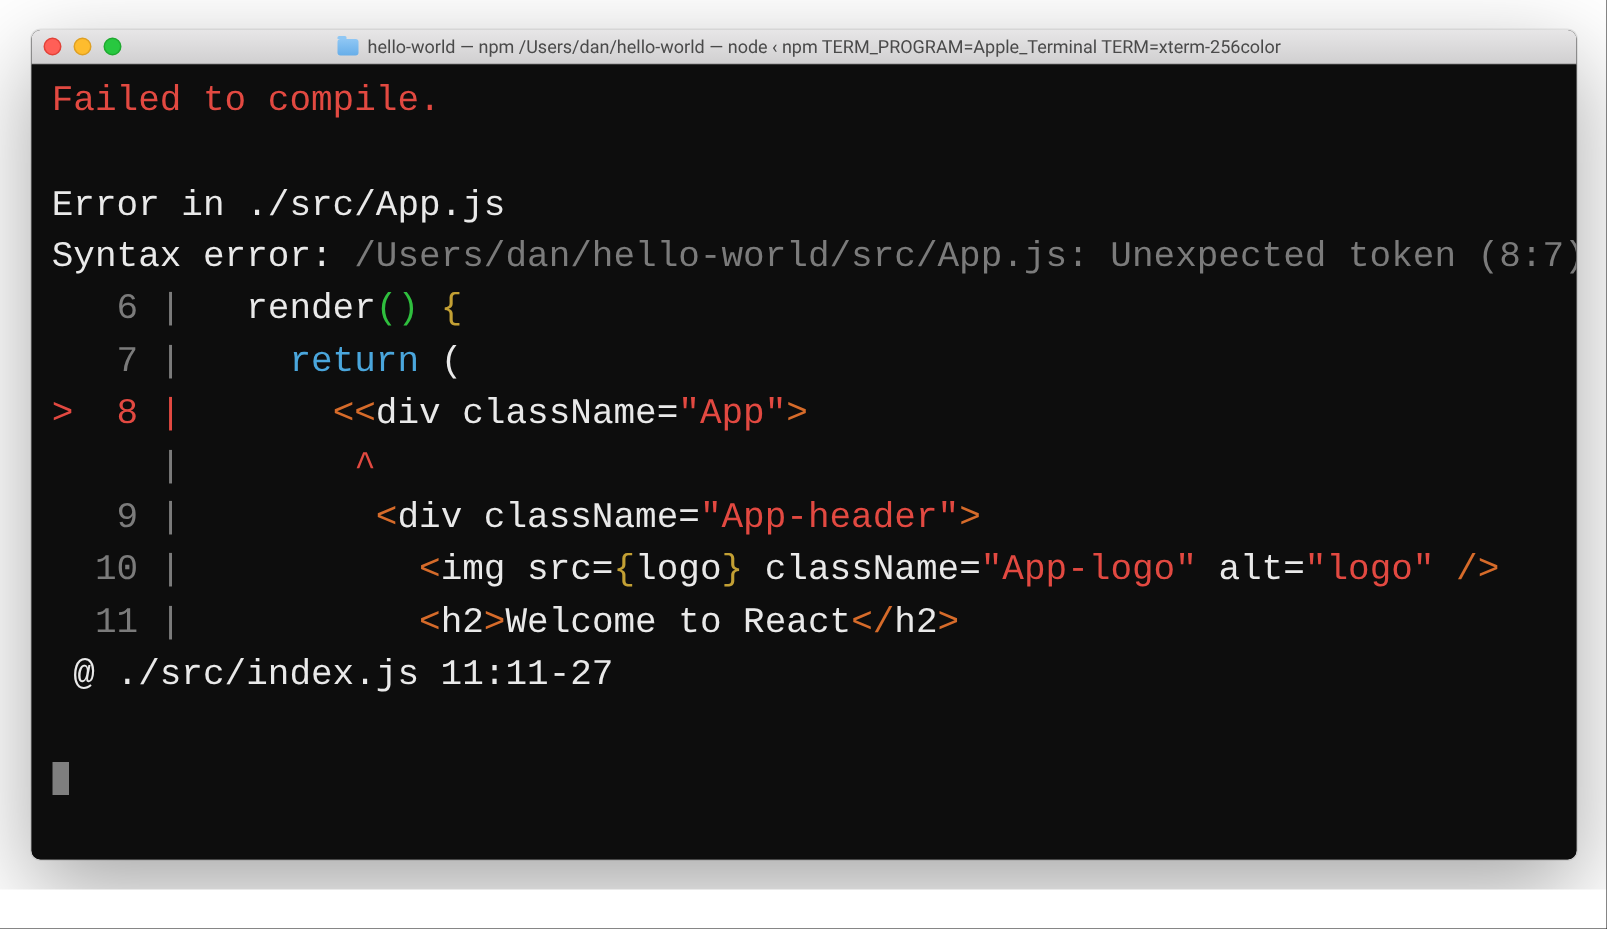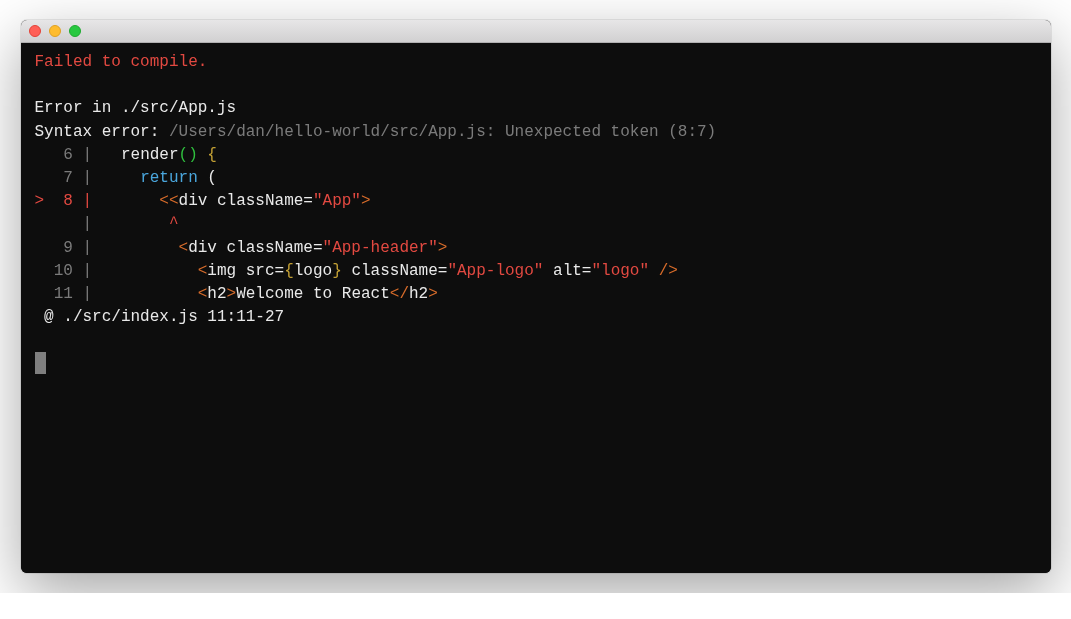--- a/index.html
+++ b/index.html
@@ -65,21 +65,21 @@
       content: "";
       position: absolute;
       top: -2px; left: 0;
       width: 6px; height: 2px;
       background: #8fc7f4;
       border-radius: 1px 1px 0 0;
     }
     .terminal {
       background: #0d0d0d;
       padding: 8px 14px 30px;
-      font-size: 16px;
+      font-size: 24px;
       line-height: 1.45;
       color: #e9e9e9;
       white-space: pre;
       min-height: 530px;
     }
     .c-red      { color: #e24941; }
     .c-green    { color: #2fbf3e; }
     .c-yellow   { color: #c3a034; }
     .c-blue     { color: #4aa6dc; }
     .c-orange   { color: #d66b2a; }
@@ -95,20 +95,24 @@
 </head>
 <body>
 
 <div class="window">
   <div class="titlebar">
     <div class="traffic-lights">
       <div class="traffic-light tl-close"></div>
       <div class="traffic-light tl-min"></div>
       <div class="traffic-light tl-zoom"></div>
     </div>
+    <div class="title-wrap">
+      <span class="folder-icon"></span>
+      <span>hello-world — npm  /Users/dan/hello-world — node ‹ npm TERM_PROGRAM=Apple_Terminal TERM=xterm-256color</span>
+    </div>
   </div>
 
   <div class="terminal"><span class="c-red">Failed to compile.</span>
 
 <span>Error in ./src/App.js</span>
 <span>Syntax error: </span><span class="c-gray">/Users/dan/hello-world/src/App.js: Unexpected token (8:7)</span>
 <span class="c-gray">   6 | </span><span>  render</span><span class="c-green">()</span><span> </span><span class="c-yellow">{</span>
 <span class="c-gray">   7 | </span><span>    </span><span class="c-blue">return</span><span> (</span>
 <span class="c-red">&gt;  8 | </span><span>      </span><span class="c-orange">&lt;&lt;</span><span>div className=</span><span class="c-red">"App"</span><span class="c-orange">&gt;</span>
 <span class="c-gray">     | </span><span>       </span><span class="c-red">^</span>

